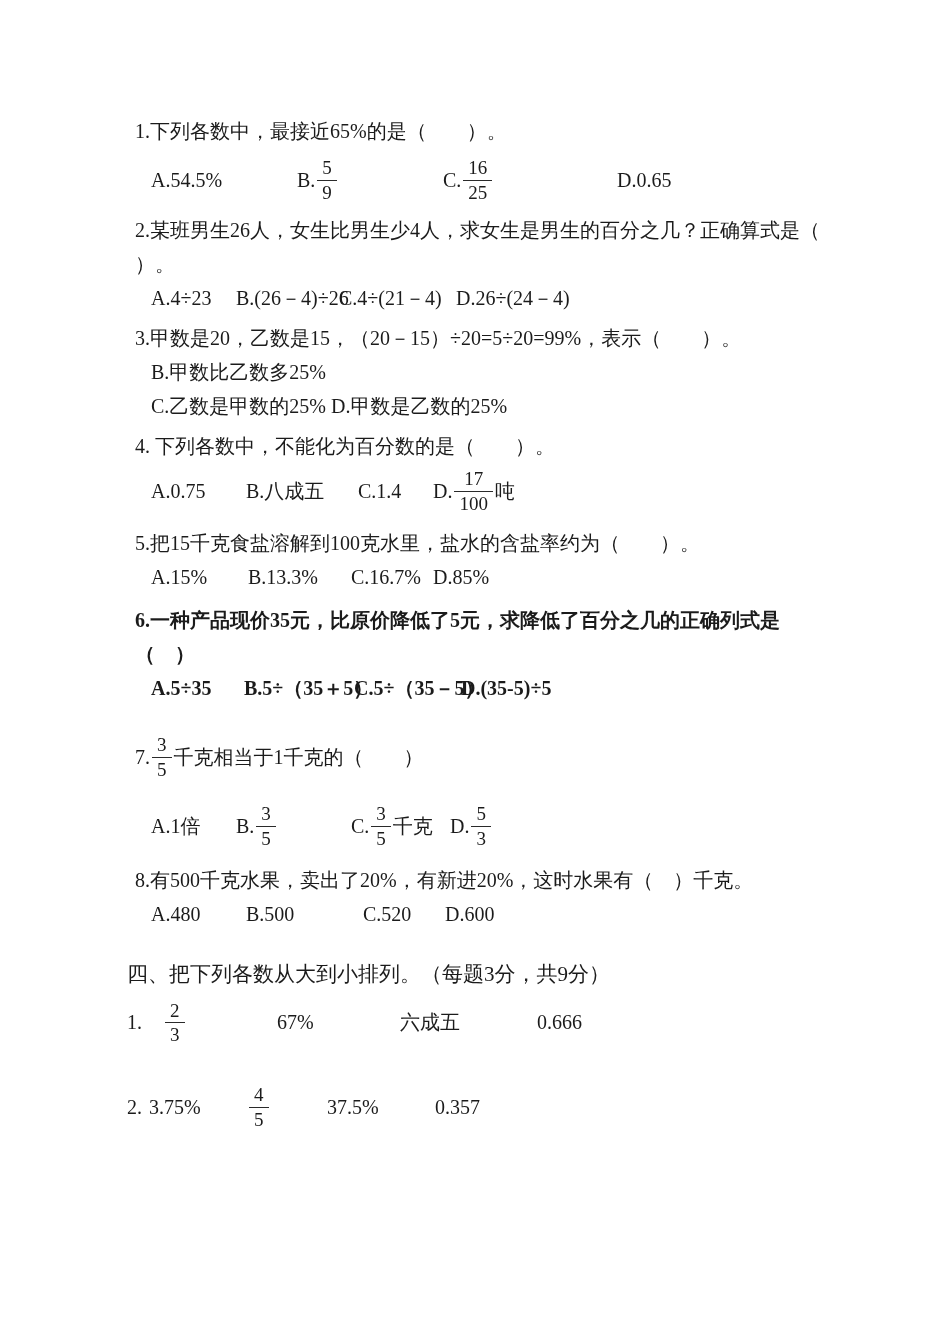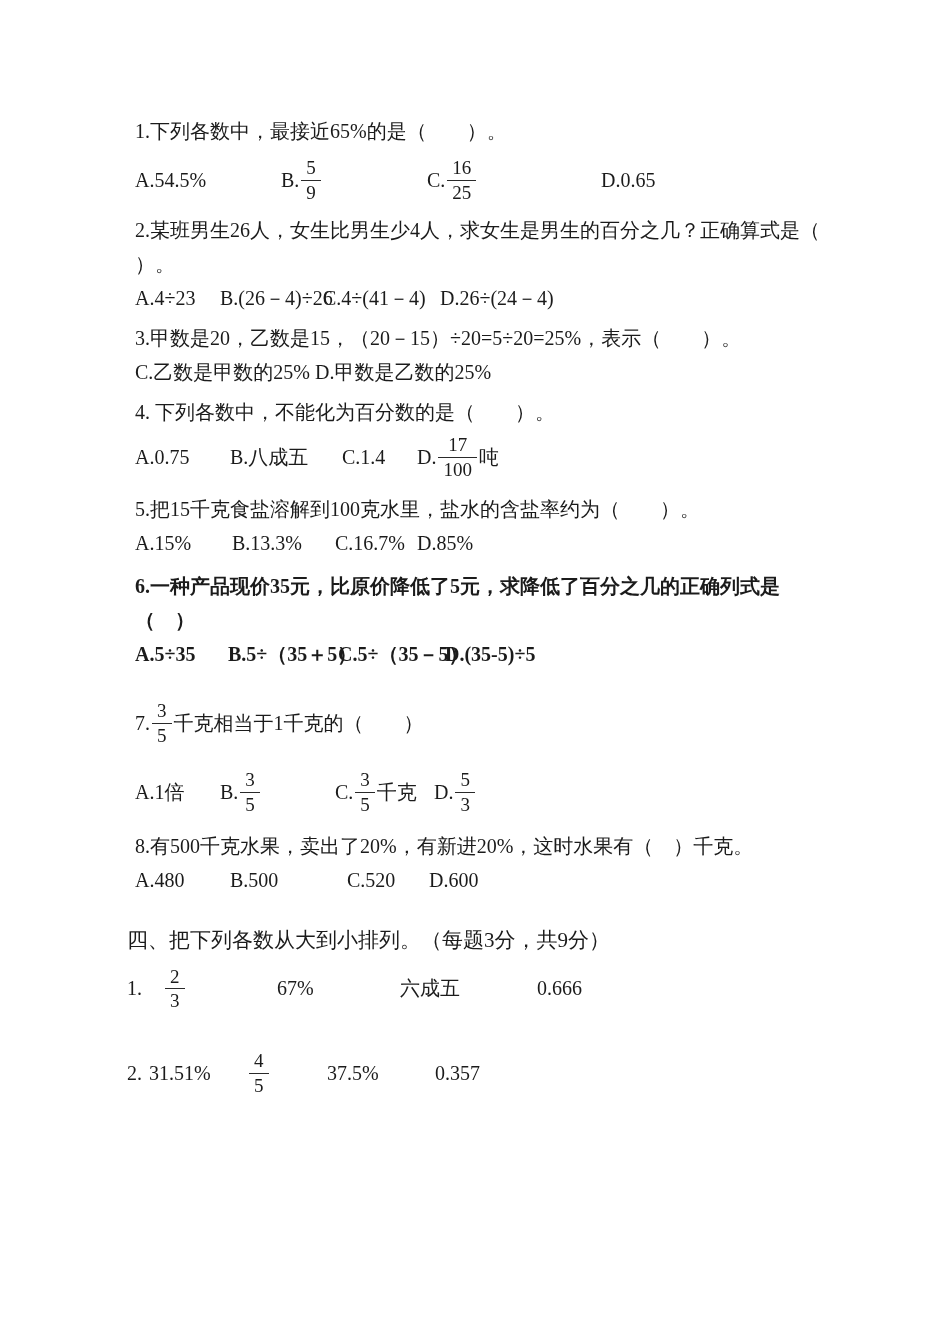--- a/index.html
+++ b/index.html
@@ -3,21 +3,21 @@
 <meta charset="utf-8">
 <style>
   html,body { margin:0; padding:0; background:#ffffff; }
   body {
     width:950px; height:1344px; overflow:hidden;
     font-family:"Liberation Serif","DejaVu Serif",serif;
     color:#1b1b1b; font-size:20px;
   }
   .page { width:950px; height:1280px; box-sizing:border-box; padding:114px 44px 0 135px; }
   .q-text { line-height:34px; white-space:nowrap; }
-  .opt-row { display:flex; line-height:34px; white-space:nowrap; }
+  .opt-row { display:flex; margin-left:16px; line-height:34px; white-space:nowrap; }
   .opt { display:inline-flex; align-items:center; flex:0 0 auto; }
   .frac { display:inline-block; text-align:center; line-height:1.05; font-size:19px; margin:0 2px; vertical-align:middle; }
   .frac .num { display:block; padding:0 5px 2px; }
   .frac .den { display:block; border-top:1.5px solid #2a2a2a; padding:2px 5px 0; }
   .q-line-flex { display:flex; align-items:center; white-space:nowrap; }
   .section-heading { font-weight:normal; line-height:34px; margin-left:-8px; font-size:21px; white-space:nowrap; }
   .sort-row { display:flex; align-items:center; margin-left:-8px; white-space:nowrap; }
   .sort-cell { display:inline-flex; align-items:center; flex:0 0 auto; }
   
   .mt10 { margin-top:10px; } .mt6 { margin-top:6px; } .mt12 { margin-top:12px; }
@@ -51,28 +51,29 @@
       <span class="opt">D.0.65</span>
     </div>
   </div>
 
   <div class="mt10">
     <div class="q-text">2.某班男生26人，女生比男生少4人，求女生是男生的百分之几？正确算式是（</div>
     <div class="q-text">）。</div>
     <div class="opt-row mt0">
       <span class="opt" style="width:85px">A.4÷23</span>
       <span class="opt" style="width:103px">B.(26－4)÷26</span>
-      <span class="opt" style="width:117px">C.4÷(41－4)</span>
+      <span class="opt" style="width:117px">C.4÷(21－4)</span>
       <span class="opt">D.26÷(24－4)</span>
     </div>
   </div>
 
   <div class="mt6">
-    <div class="q-text">3.甲数是20，乙数是15，（20－15）÷20=5÷20=25%，表示（　　）。</div>
+    <div class="q-text">3.甲数是20，乙数是15，（20－15）÷20=5÷20=99%，表示（　　）。</div>
     <div class="opt-row">
+      <span class="opt">B.甲数比乙数多25%</span>
     </div>
     <div class="opt-row">
       <span class="opt" style="width:180px">C.乙数是甲数的25%</span>
       <span class="opt">D.甲数是乙数的25%</span>
     </div>
   </div>
 
   <div class="mt6">
     <div class="q-text">4. 下列各数中，不能化为百分数的是（　　）。</div>
     <div class="opt-row mt6">
@@ -168,21 +169,21 @@
           <span class="den">3</span>
         </span>
       </span>
       <span class="sort-cell" style="width:123px">67%</span>
       <span class="sort-cell" style="width:137px">六成五</span>
       <span class="sort-cell">0.666</span>
     </div>
 
     <div class="sort-row mt40">
       <span class="sort-cell" style="width:22px">2.</span>
-      <span class="sort-cell" style="width:98px">31.51%</span>
+      <span class="sort-cell" style="width:98px">3.75%</span>
       <span class="sort-cell" style="width:80px">
         <span class="frac">
           <span class="num">4</span>
           <span class="den">5</span>
         </span>
       </span>
       <span class="sort-cell" style="width:108px">37.5%</span>
       <span class="sort-cell">0.357</span>
     </div>
   </div>

